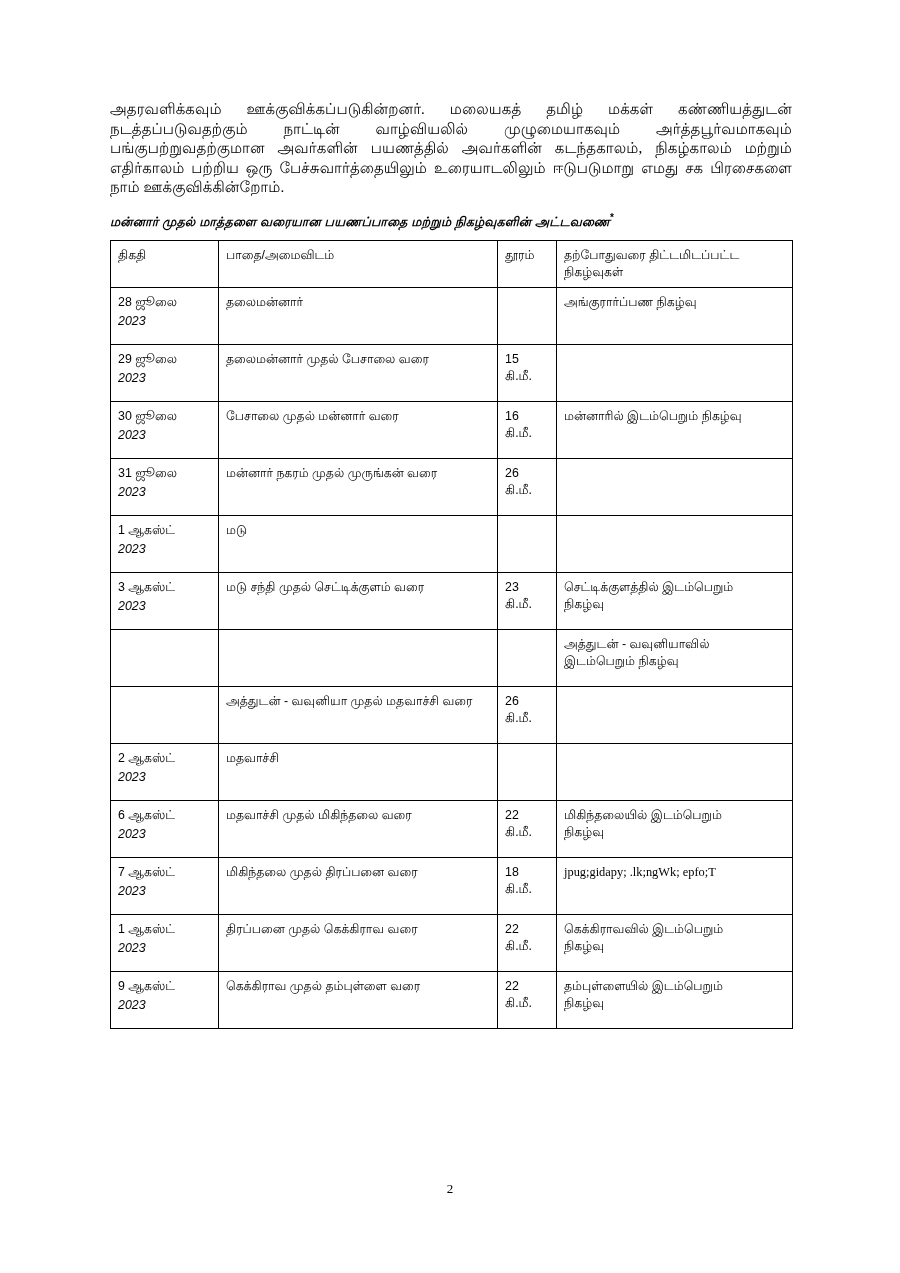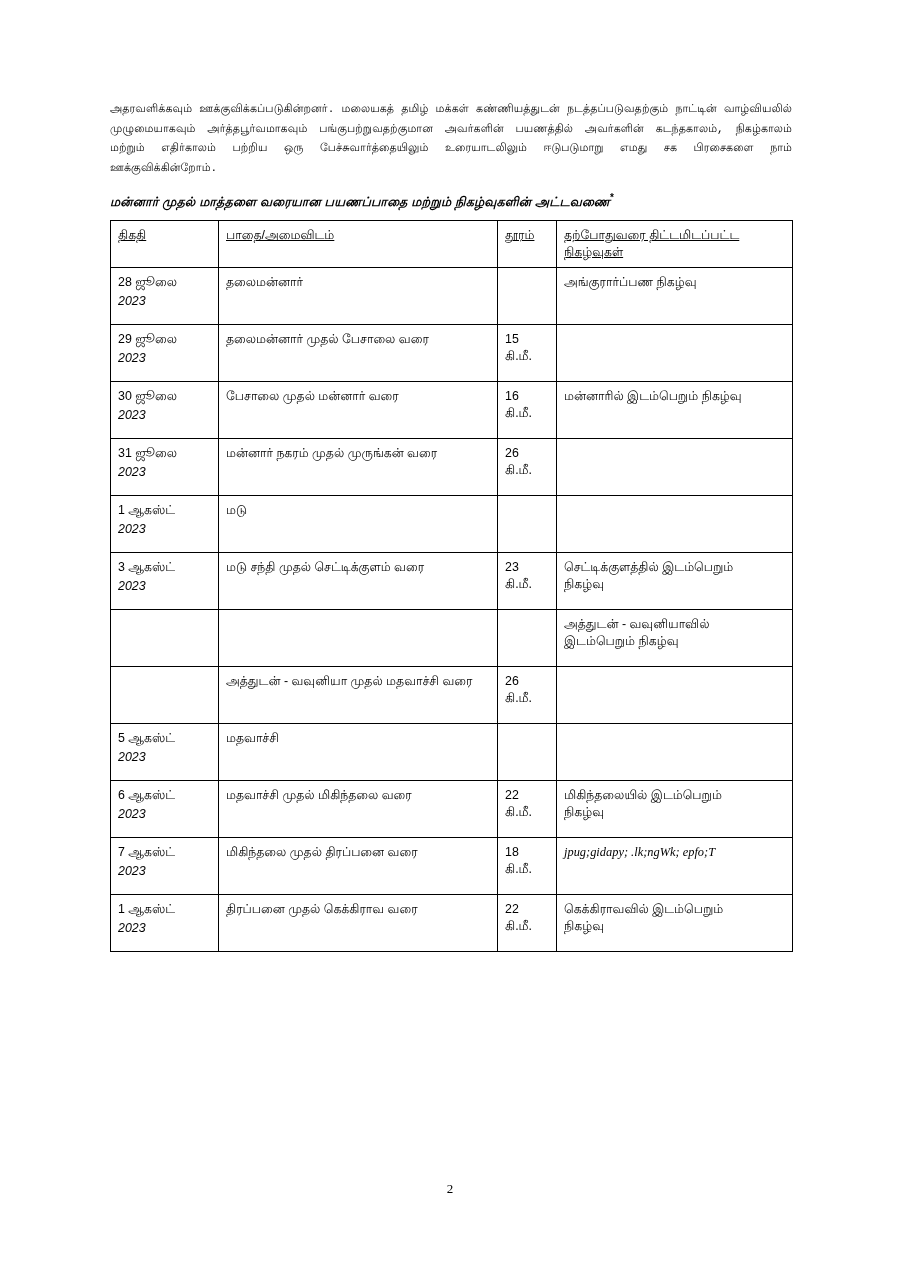--- a/index.html
+++ b/index.html
@@ -24,22 +24,22 @@
   }
   .content {
     position: absolute;
     left: 110px;
     top: 100px;
     width: 682px;
   }
 
   
   .intro {
-    font-family: Liberation Mono, monospace;
-    font-size: 11px;
+    font-family: Liberation Serif, serif;
+    font-size: 15px;
     line-height: 19.5px;
     text-align: justify;
     text-justify: inter-word;
     margin: 0;
     letter-spacing: 0.1px;
   }
 
   
   .caption {
     font-family: "Liberation Sans", sans-serif;
@@ -72,36 +72,34 @@
     border: 1px solid #000000;
     vertical-align: top;
     padding: 6px 6px 6px 7px;
     font-size: 12.4px;
     line-height: 17px;
     font-weight: normal;
     text-align: left;
   }
   table.schedule thead th {
     height: 34px;
-    text-decoration: underline;
   }
   table.schedule tbody td {
     height: 44px;
   }
   td.date, th.date { padding-left: 8px; }
   td.route { text-align: justify; text-justify: inter-word; }
   td.event { text-align: justify; text-justify: inter-word; }
   td.dist  { text-align: left; }
 
   .cell-line { display: block; }
   .cell-line.spaced { margin-top: 2px; font-style: italic; }
 
   td.mojibake {
     font-family: "Liberation Serif", serif;
-    font-style: italic;
     font-size: 12px;
     margin-top: 44px;
   }
 
   
   .page-number {
     position: absolute;
     left: 0;
     top: 1181px;
     width: 900px;
@@ -224,21 +222,21 @@
             <td class="date"></td>
             <td class="route">அத்துடன் - வவுனியா முதல் மதவாச்சி வரை</td>
             <td class="dist">
               <span class="cell-line">26</span>
               <span class="cell-line">கி.மீ.</span>
             </td>
             <td class="event"></td>
           </tr>
           <tr>
             <td class="date">
-              <span class="cell-line">5 ஆகஸ்ட்</span>
+              <span class="cell-line">2 ஆகஸ்ட்</span>
               <span class="cell-line spaced">2023</span>
             </td>
             <td class="route">மதவாச்சி</td>
             <td class="dist"></td>
             <td class="event"></td>
           </tr>
           <tr>
             <td class="date">
               <span class="cell-line">6 ஆகஸ்ட்</span>
               <span class="cell-line spaced">2023</span>
@@ -275,19 +273,34 @@
             <td class="route">திரப்பனை முதல் கெக்கிராவ வரை</td>
             <td class="dist">
               <span class="cell-line">22</span>
               <span class="cell-line">கி.மீ.</span>
             </td>
             <td class="event">
               <span class="cell-line">கெக்கிராவவில் இடம்பெறும்</span>
               <span class="cell-line">நிகழ்வு</span>
             </td>
           </tr>
+          <tr>
+            <td class="date">
+              <span class="cell-line">9 ஆகஸ்ட்</span>
+              <span class="cell-line spaced">2023</span>
+            </td>
+            <td class="route">கெக்கிராவ முதல் தம்புள்ளை வரை</td>
+            <td class="dist">
+              <span class="cell-line">22</span>
+              <span class="cell-line">கி.மீ.</span>
+            </td>
+            <td class="event">
+              <span class="cell-line">தம்புள்ளையில் இடம்பெறும்</span>
+              <span class="cell-line">நிகழ்வு</span>
+            </td>
+          </tr>
         </tbody>
     </table>
 
   </div>
 
   <div class="page-number">2</div>
 </div>
 
 </body></html>

